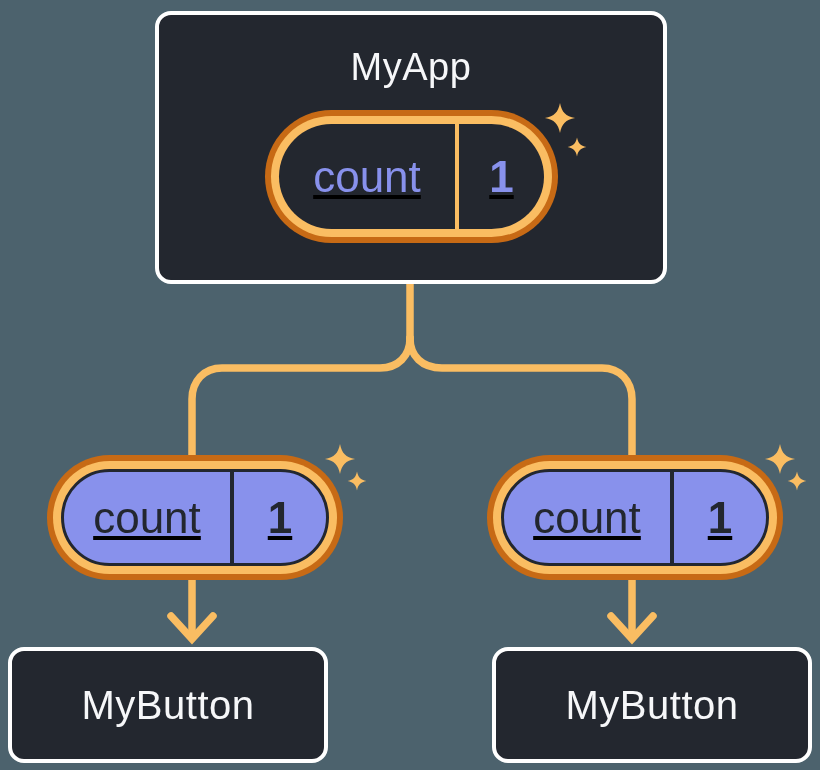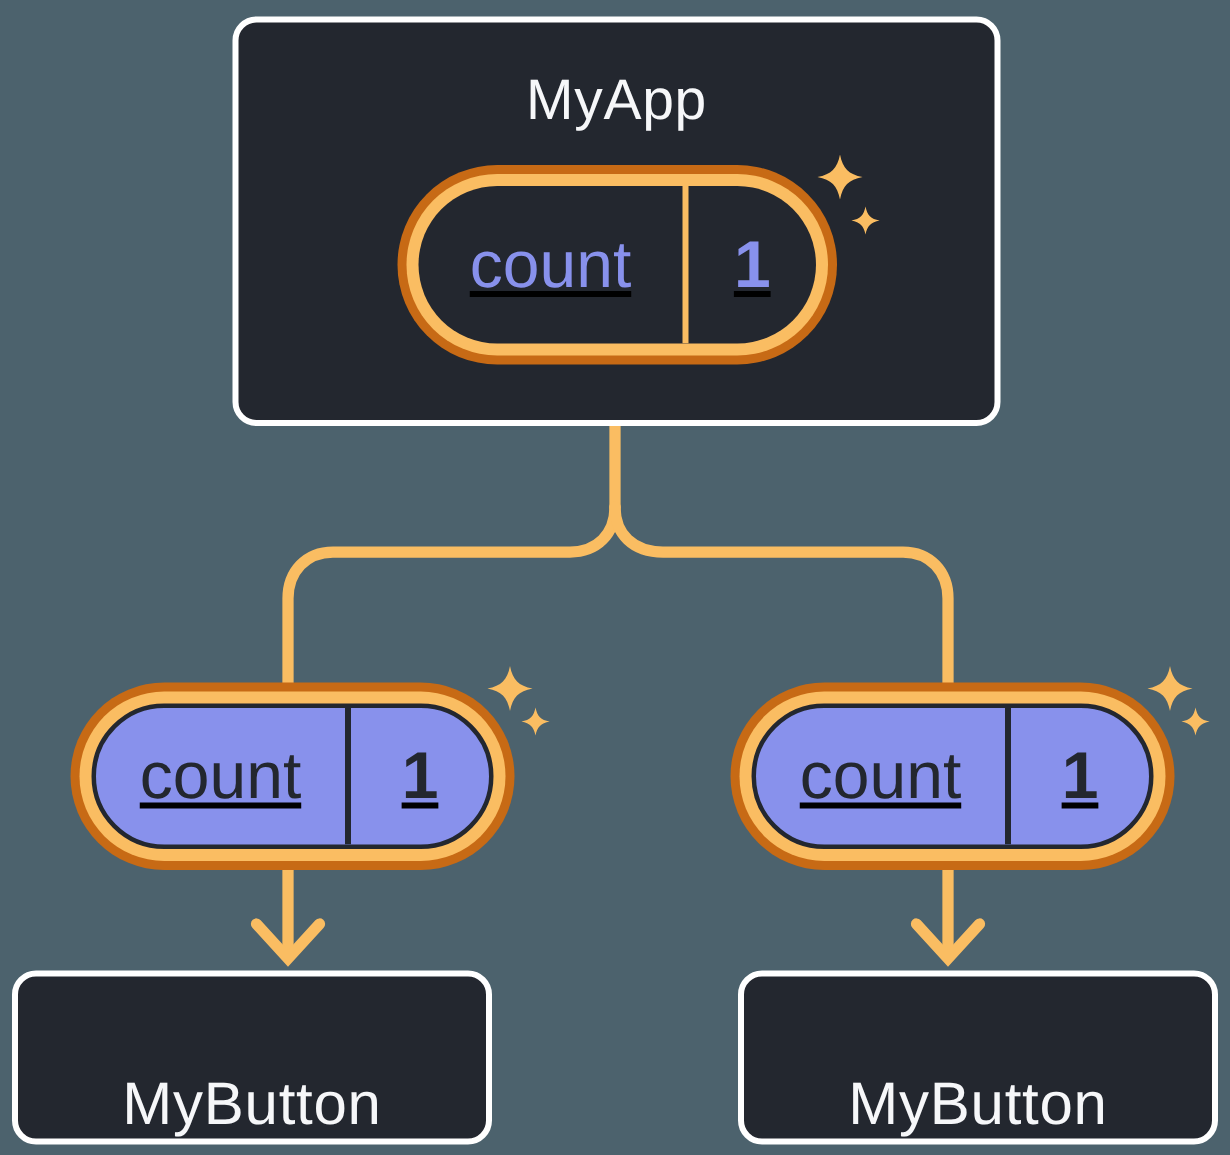--- a/index.html
+++ b/index.html
@@ -12,21 +12,21 @@
   .node-card{
     position:absolute;box-sizing:border-box;z-index:2;
     background:#23272F;border:4px solid #FFFFFF;border-radius:16px;
   }
   .app-card{left:155px;top:11px;width:512px;height:273px;}
   .card-title{
     position:absolute;left:0;right:0;top:31px;text-align:center;
     color:#F6F7F9;font-size:38px;font-weight:500;letter-spacing:0.5px;
   }
   .btn-card{
-    display:flex;align-items:flex-end;justify-content:center;
+    display:flex;align-items:center;justify-content:center;
     width:320px;height:116px;color:#F6F7F9;font-size:40px;font-weight:500;
     letter-spacing:0.5px;
   }
   .btn-left{left:8px;top:647px;}
   .btn-right{left:492px;top:647px;}
 
   .pill{
     position:absolute;z-index:3;box-sizing:border-box;
     background:#C76A15;border-radius:999px;padding:6px;
   }

